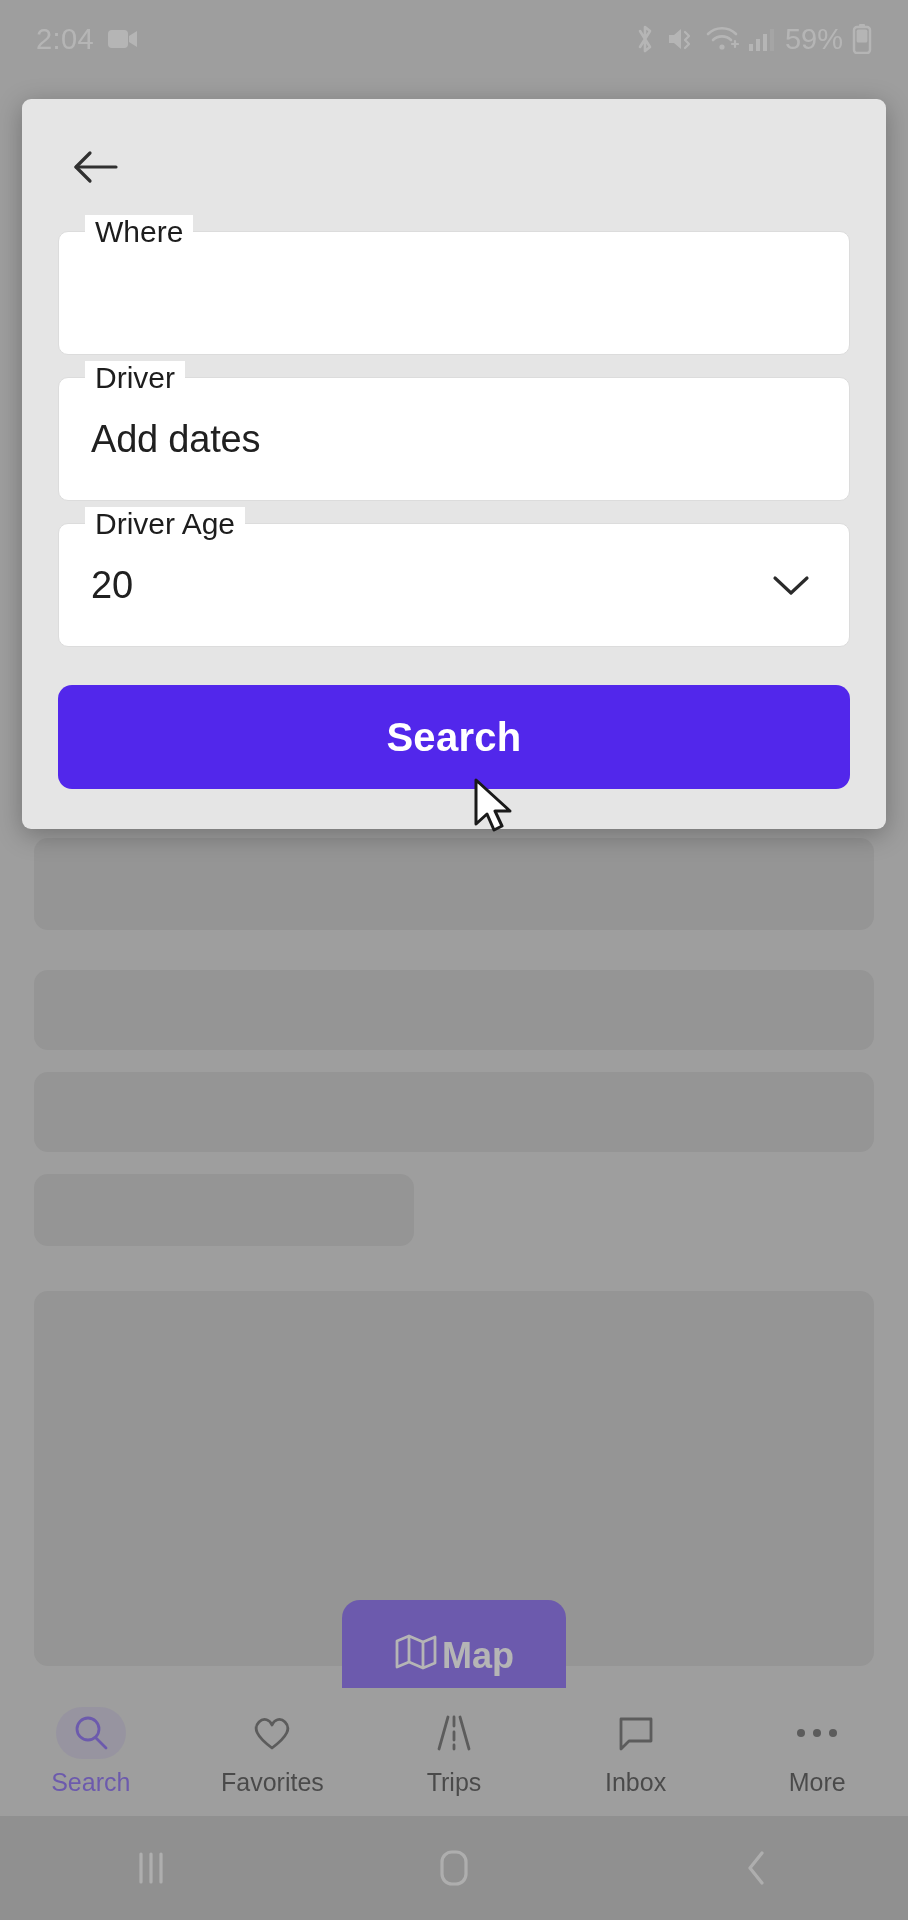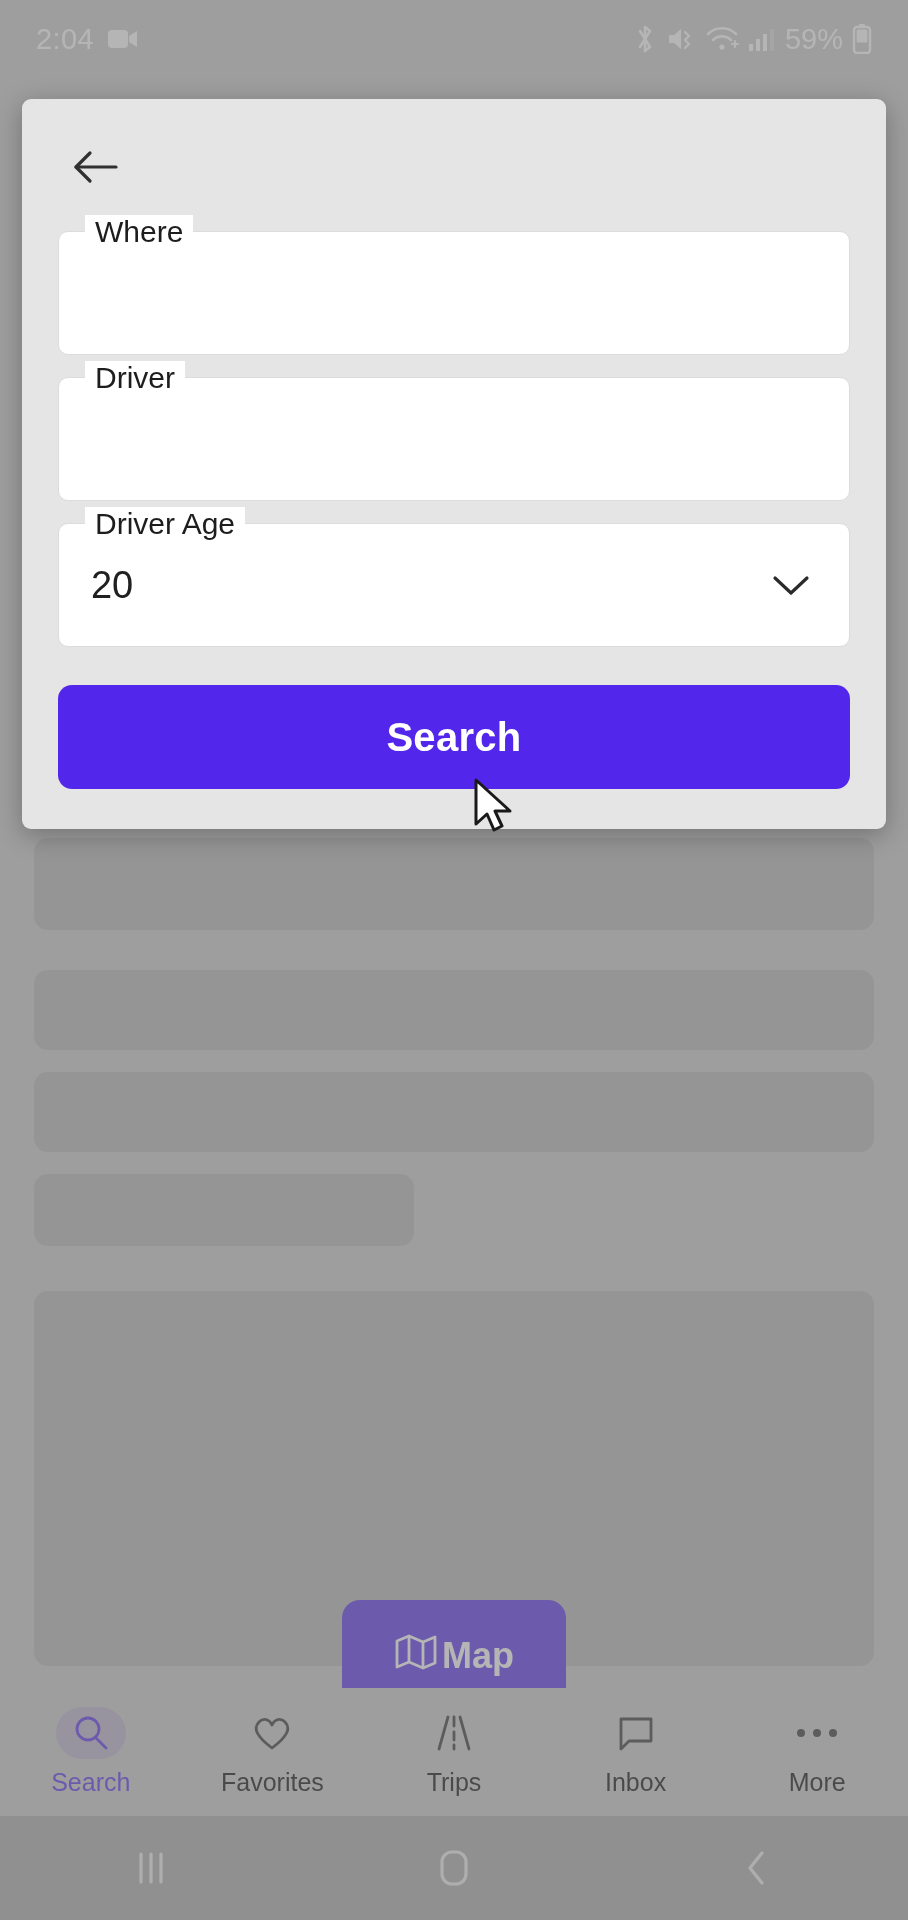--- a/index.html
+++ b/index.html
@@ -326,20 +326,21 @@
       </svg>
     </div>
   </div>
 
   <div class="field" id="where-field">
     <span class="field-label">Where</span>
   </div>
 
   <div class="field" id="dates-field">
     <span class="field-label">Driver</span>
+    <span class="field-value">Add dates</span>
   </div>
 
   <div class="field" id="driver-age-field">
     <span class="field-label">Driver Age</span>
     <span class="field-value">20</span>
     <span id="driver-age-chevron">
       <svg width="44" height="28" viewBox="0 0 44 28">
         <path d="M6 7 L22 22 L38 7" fill="none" stroke="#2a2a2a" stroke-width="3.2" stroke-linecap="round" stroke-linejoin="round"></path>
       </svg>
     </span>

